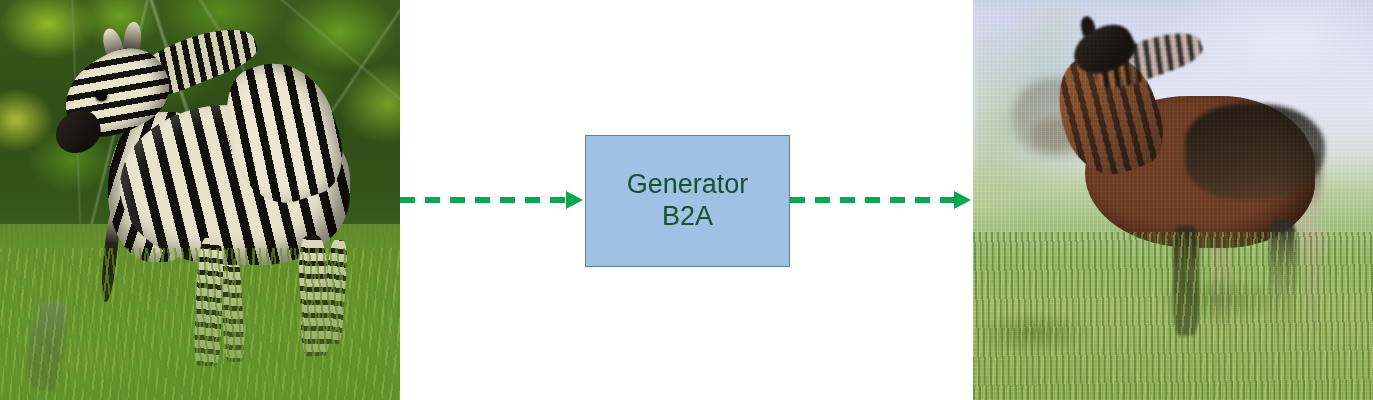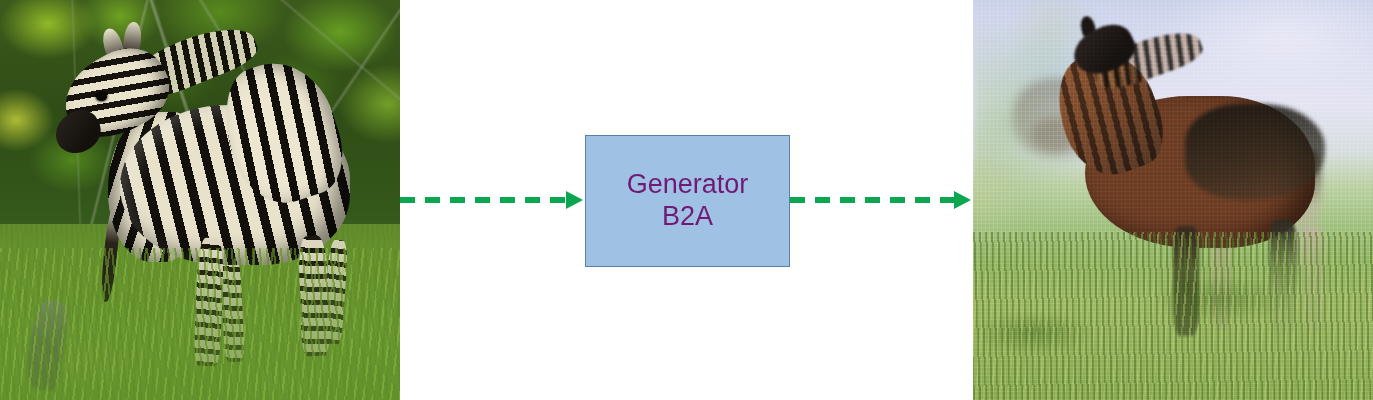--- a/index.html
+++ b/index.html
@@ -355,21 +355,21 @@
     box-sizing: border-box;
     background: #9fc1e4;
     border: 1px solid #5a7fa6;
     display: flex;
     flex-direction: column;
     align-items: center;
     justify-content: center;
     line-height: 1.18;
   }
   #generator-box .gen-label {
-    color: #701a75;
+    color: #14532d;
     font-size: 27px;
     font-family: "Liberation Sans", sans-serif;
     text-align: center;
     white-space: nowrap;
   }
 
   
   .arrow { position: absolute; height: 22px; }
   .arrow .shaft {
     position: absolute;

